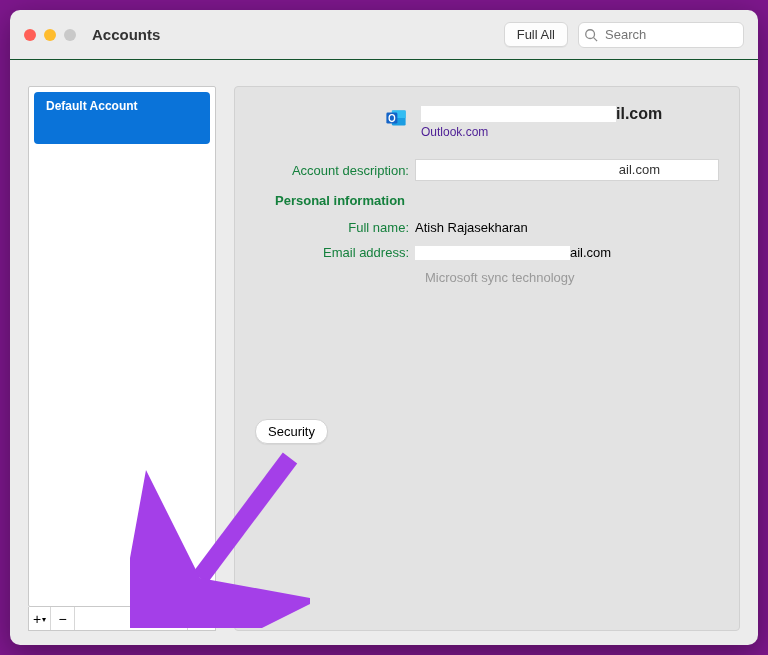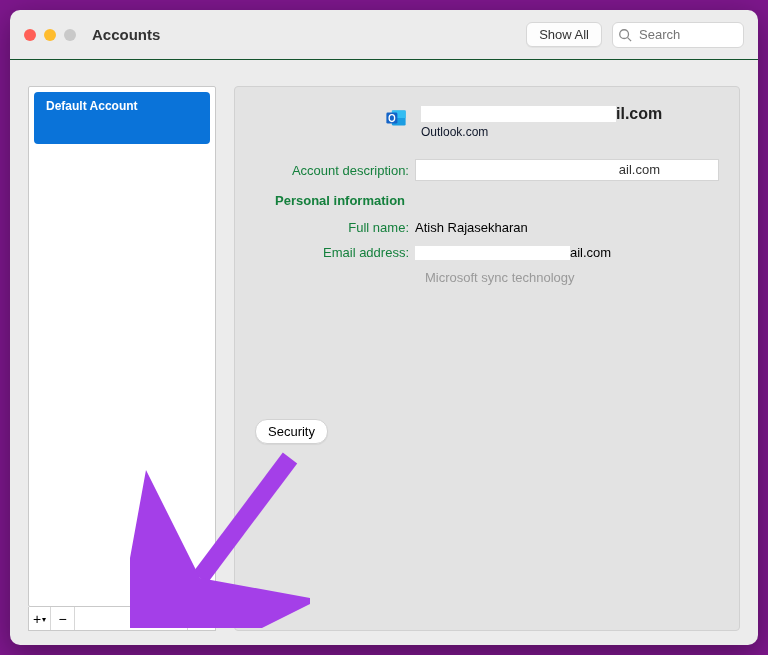--- a/index.html
+++ b/index.html
@@ -9,41 +9,41 @@
 .titlebar { height: 50px; display: flex; align-items: center; padding: 0 14px; border-bottom: 1px solid #14532d; }
 .traffic { display: flex; gap: 8px; }
 .traffic span { width: 12px; height: 12px; border-radius: 50%; display: block; }
 .tl-close { background: #ff5f57; }
 .tl-min { background: #febc2e; }
 .tl-max { background: #c9c9c9; }
 .title { margin-left: 16px; font-size: 15px; font-weight: 600; color: #333; }
 .toolbar-right { margin-left: auto; display: flex; gap: 10px; align-items: center; }
 .btn { background: #fdfdfd; border: 1px solid #d7d7d7; border-radius: 6px; padding: 4px 12px; font-size: 13px; color: #333; box-shadow: 0 1px 0 rgba(0,0,0,.04); cursor: default; }
 .search-wrap { position: relative; }
-.search-input { width: 132px; height: 26px; border: 1px solid #d7d7d7; border-radius: 6px; padding: 0 8px 0 26px; font-size: 13px; color: #666; background: #fff; }
+.search-input { width: 166px; height: 26px; border: 1px solid #d7d7d7; border-radius: 6px; padding: 0 8px 0 26px; font-size: 13px; color: #666; background: #fff; }
 .search-icon { position: absolute; left: 6px; top: 50%; transform: translateY(-50%); width: 14px; height: 14px; fill: #888; }
 .body { flex: 1; display: flex; padding: 26px 18px 14px 18px; gap: 18px; }
 .sidebar { width: 188px; display: flex; flex-direction: column; }
 .accounts-list { flex: 1; background: #fff; border: 1px solid #c9c9c9; border-radius: 2px; overflow: hidden; }
 .account-item { margin: 5px; background: #0a73d9; color: #fff; border-radius: 4px; height: 52px; padding: 7px 12px; font-size: 12px; font-weight: 600; }
 .list-controls { height: 24px; border: 1px solid #c9c9c9; border-top: none; background: #fff; display: flex; align-items: stretch; font-size: 14px; }
 .list-controls .cell { display: flex; align-items: center; justify-content: center; cursor: default; }
 .list-controls .add { width: 22px; border-right: 1px solid #d7d7d7; }
 .list-controls .remove { width: 24px; border-right: 1px solid #d7d7d7; }
 .list-controls .spacer { flex: 1; }
 .list-controls .more { width: 28px; border-left: 1px solid #d7d7d7; gap: 1px; }
 .add-chev { font-size: 8px; margin-left: 1px; position: relative; top: 1px; }
 .ellipsis-icon { width: 12px; height: 12px; }
 .details { flex: 1; background: #e3e3e3; border: 1px solid #d1d1d1; border-radius: 4px; padding: 18px 20px; position: relative; }
 .account-header { display: flex; gap: 14px; margin-left: 130px; margin-bottom: 20px; }
 .outlook-icon { width: 22px; height: 22px; margin-top: 2px; }
 .account-header-text .email-masked { display: flex; align-items: center; }
 .white-mask { background: #fff; height: 16px; display: inline-block; }
 .email-suffix { font-size: 16px; font-weight: 700; color: #222; }
-.account-type { font-size: 12px; color: #0f172a; margin-top: 2px; }
+.account-type { font-size: 12px; color: #4c1d95; margin-top: 2px; }
 .form-row { display: flex; align-items: center; margin-bottom: 10px; }
 .form-label { width: 160px; text-align: right; font-size: 13px; color: #15803d; padding-right: 6px; }
 .form-label.bold { font-weight: 700; text-align: left; padding-left: 20px; width: auto; }
 .text-input { flex: 1; max-width: 330px; height: 22px; border: 1px solid #d4d4d4; background: #fff; padding: 0 6px; font-size: 13px; color: #333; text-align: center; }
 .readonly-val { font-size: 13px; color: #000000; display: flex; align-items: center; }
 .sync-note { font-size: 13px; color: #9a9a9a; margin-left: 170px; margin-top: 2px; }
 .security-btn { position: absolute; left: 20px; top: 332px; background: #fff; border: 1px solid #d2d2d2; border-radius: 12px; padding: 4px 12px; font-size: 13px; box-shadow: 0 1px 1px rgba(0,0,0,.06); }
 .arrow-svg { position: absolute; left: 130px; top: 448px; pointer-events: none; }
 </style>
 </head>
@@ -51,21 +51,21 @@
 
 <div class="window">
   <div class="titlebar">
     <div class="traffic">
       <span class="tl-close"></span>
       <span class="tl-min"></span>
       <span class="tl-max"></span>
     </div>
     <div class="title">Accounts</div>
     <div class="toolbar-right">
-      <div class="btn">Show All</div>
+      <div class="btn">Full All</div>
       <div class="search-wrap">
         <svg class="search-icon" viewBox="0 0 16 16">
             <circle cx="7" cy="7" r="5" fill="none" stroke="#888" stroke-width="1.5"></circle>
             <line x1="11" y1="11" x2="15" y2="15" stroke="#888" stroke-width="1.5"></line>
           </svg>
         <input class="search-input" placeholder="Search" style="">
       </div>
     </div>
   </div>
 

